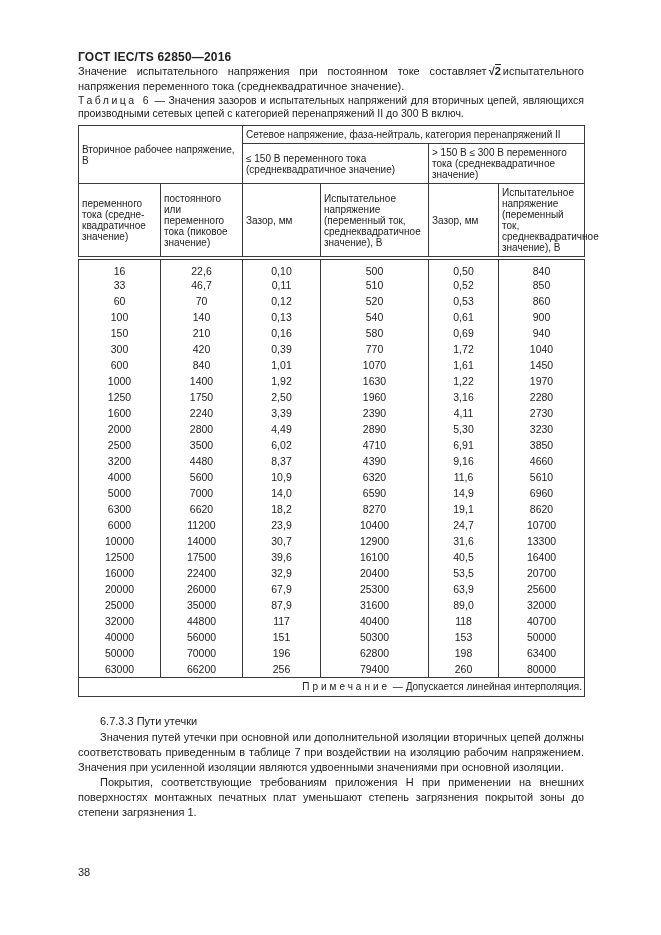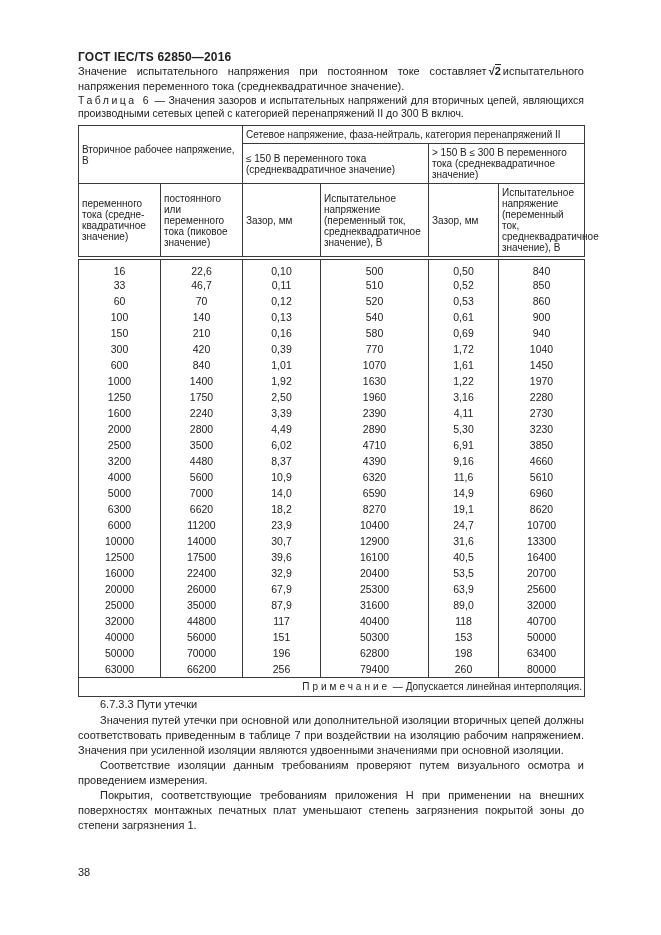--- a/index.html
+++ b/index.html
@@ -66,21 +66,21 @@
   table.main tbody tr:first-child td { padding-top: 5px; }
   table.main tfoot td {
     border: none;
     border-top: 1px solid #3a3a3a;
     text-align: right;
     font-size: 10px;
     height: 19px;
     padding-left: 32px;
   }
   .note-label { letter-spacing: 3px; }
-  .section { margin-top: 0; font-size: 11px; line-height: 15px; }
+  .section { margin-top: 17px; font-size: 11px; line-height: 15px; }
   .section .heading { text-indent: 22px; margin-bottom: 1px; }
   .section p.body-para { text-indent: 22px; text-align: justify; }
   .page-num {
     position: absolute;
     left: 78px;
     top: 866px;
     font-size: 11px;
   }
 </style>
 </head>
@@ -334,19 +334,18 @@
     <tfoot>
       <tr>
         <td colspan="6"><span class="note-label">Примечание</span><span> — Допускается линейная интерполяция.</span></td>
       </tr>
     </tfoot>
   </table>
 
   <div class="section">
     <p class="heading">6.7.3.3 Пути утечки</p>
     <p class="body-para">Значения путей утечки при основной или дополнительной изоляции вторичных цепей должны соответствовать приведенным в таблице 7 при воздействии на изоляцию рабочим напряжением. Значения при усиленной изоляции являются удвоенными значениями при основной изоляции.</p>
-    <p class="body-para">Соответствие изоляции данным требованиям проверяют путем визуального осмотра и проведением измерения.</p>
     <p class="body-para">Покрытия, соответствующие требованиям приложения Н при применении на внешних поверхностях монтажных печатных плат уменьшают степень загрязнения покрытой зоны до степени загрязнения 1.</p>
   </div>
 
 </div>
 
 <div class="page-num">38</div>
 
 </body></html>

